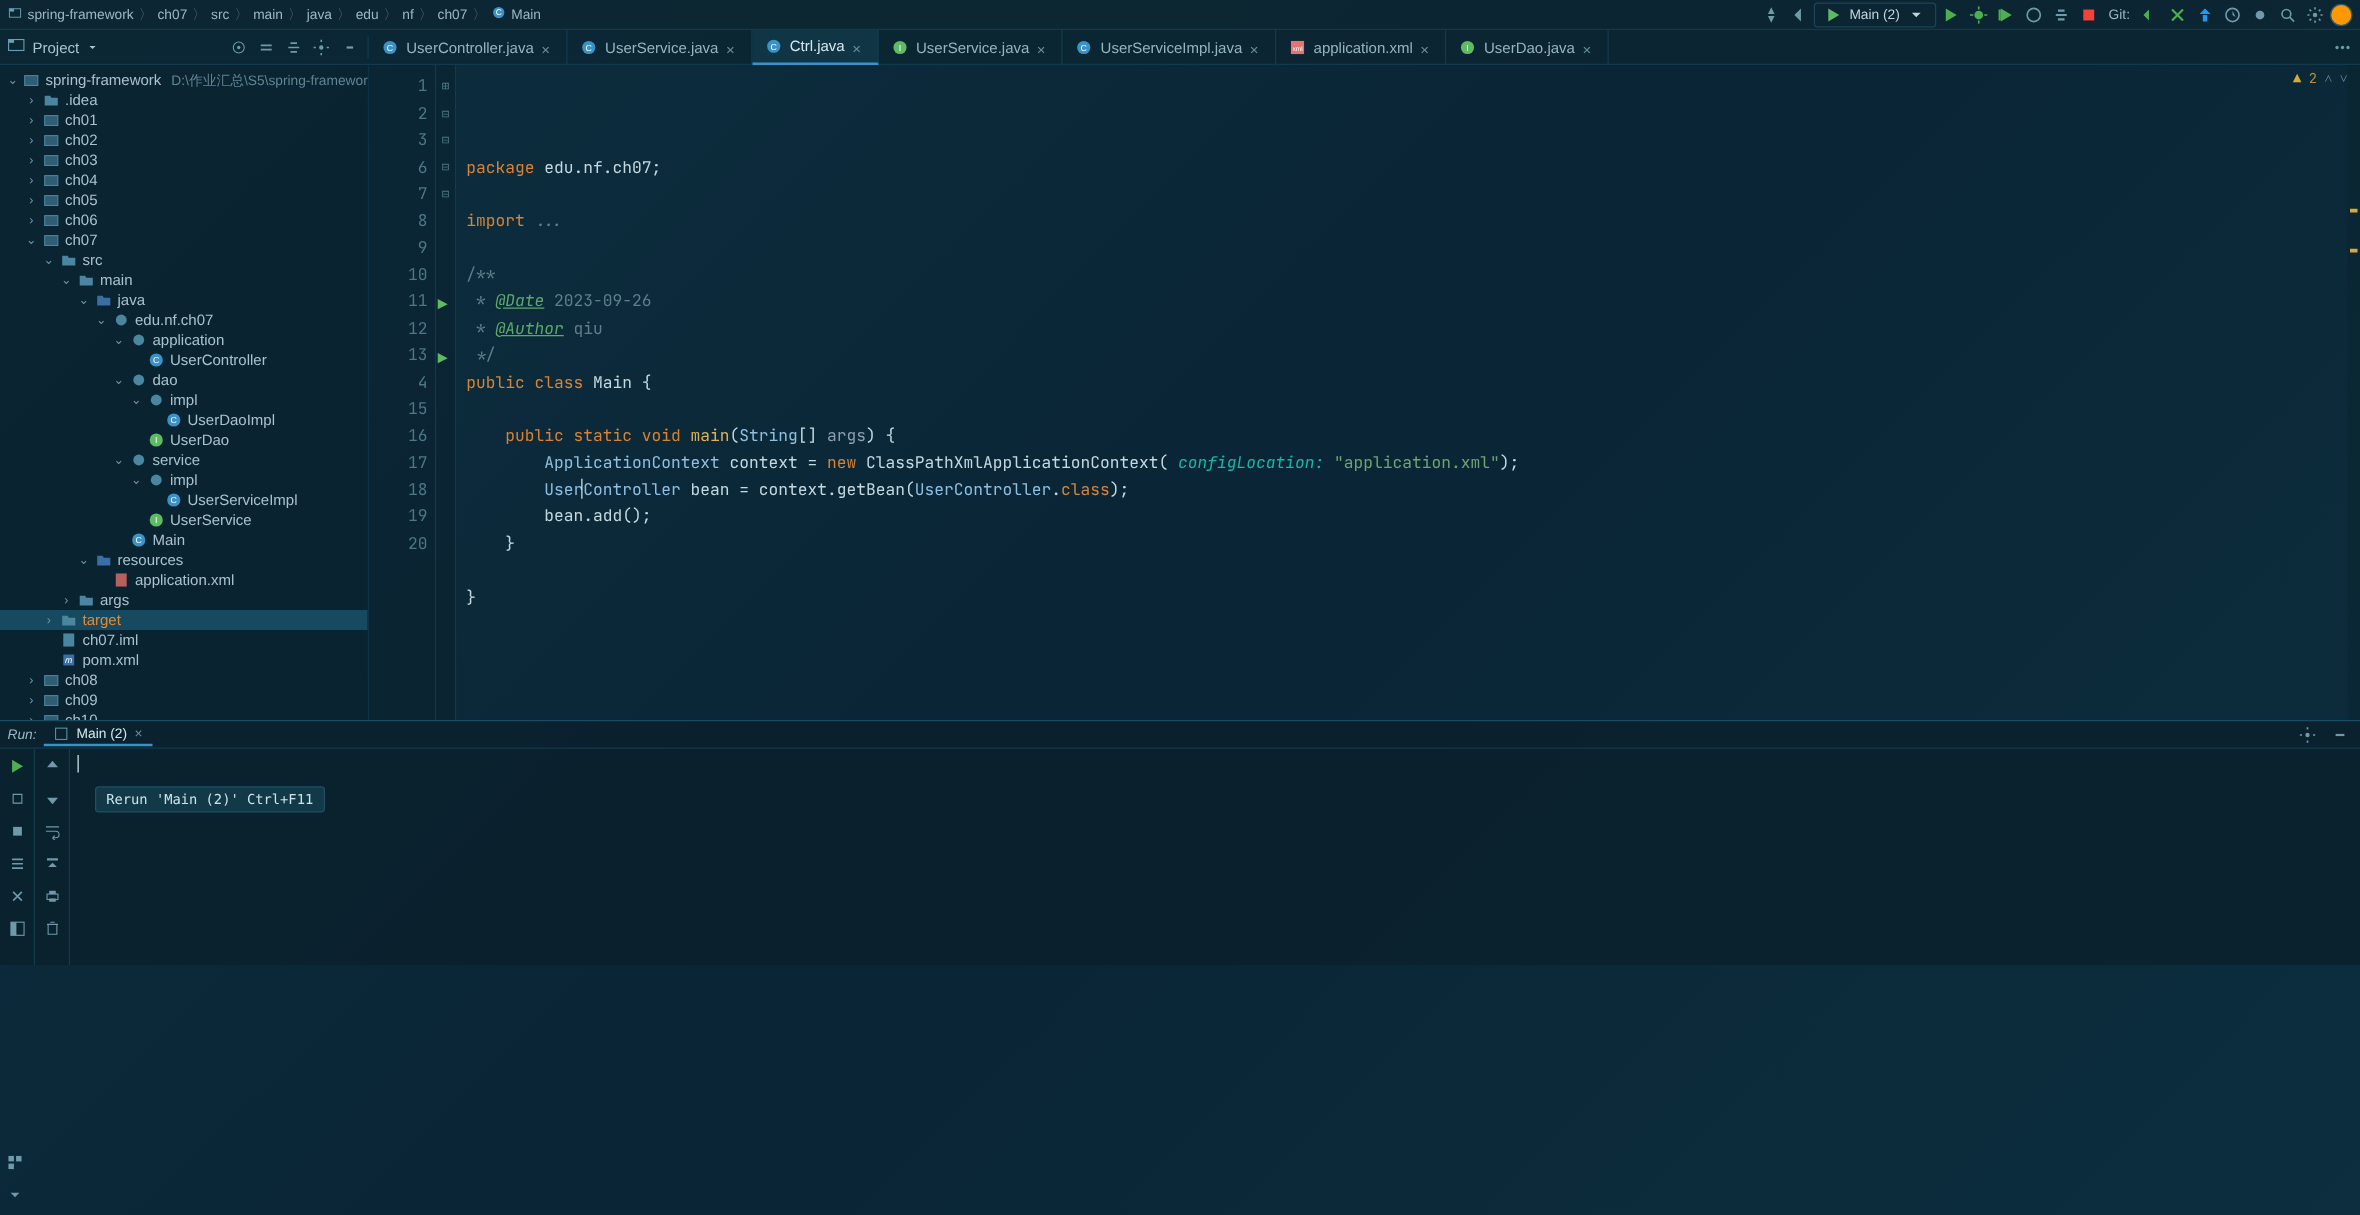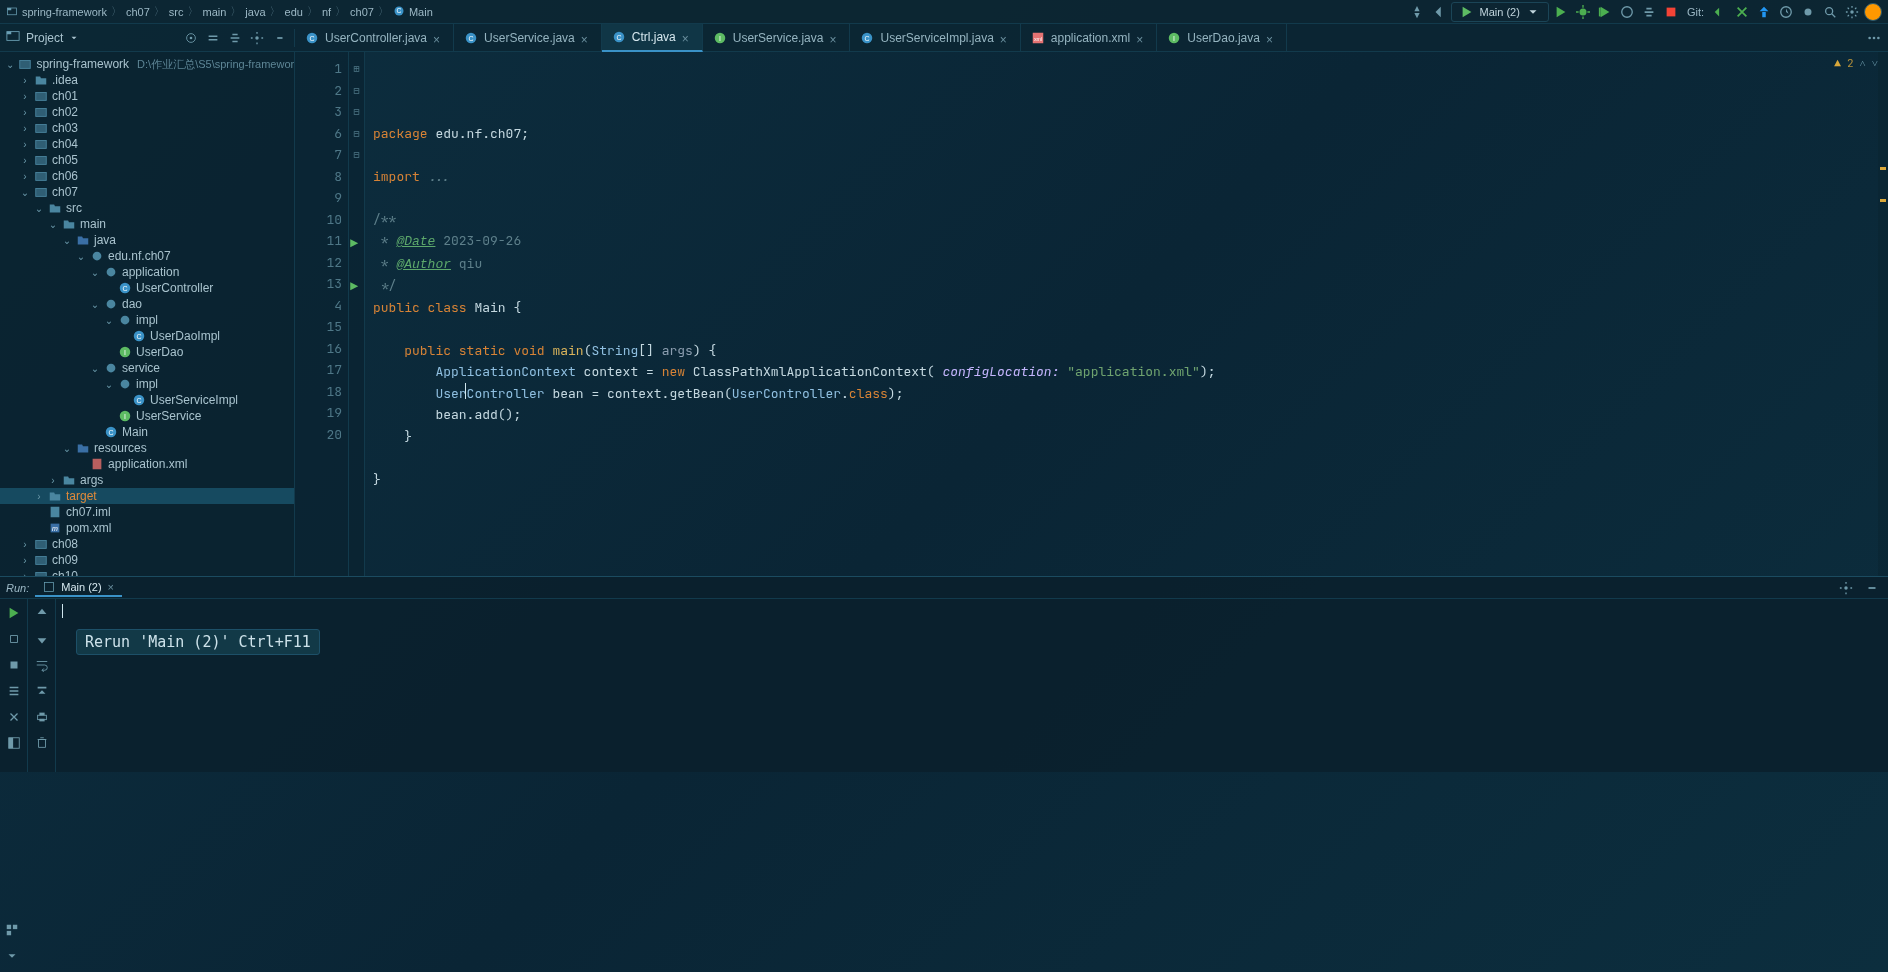--- a/index.html
+++ b/index.html
@@ -168,25 +168,25 @@
   padding: 6px 0 0 8px;
   line-height: 21.5px;
   color: #c4d8e0;
   white-space: pre;
   position: relative;
 }
 .kw   { color: #d78336; }
 .str  { color: #6fa36f; }
 .cmnt { color: #5d7f8a; font-style: italic; }
 .doc  { color: #5d7f8a; }
-.doc-tag { color: #5da86b; font-style: italic; text-decoration: underline; font-family: Liberation Mono, monospace; }
+.doc-tag { color: #5da86b; font-style: italic; text-decoration: underline; }
 .cls  { color: #c4d8e0; }
 .fn   { color: #d9b35b; }
 .param{ color: #8c9eb0; }
-.hint { color: #c4b5fd; font-style: italic; }
+.hint { color: #14b8a6; font-style: italic; }
 .type { color: #8fbfe0; }
 .caret {
   position: absolute;
   width: 1px; height: 16px;
   background: #cfe6ee;
 }
 
 .editor-meta {
   position: absolute; top: 4px; right: 10px;
   display: flex; align-items: center; gap: 6px;
@@ -257,21 +257,21 @@
   width: 1px; height: 14px;
   background: #cfe6ee;
   vertical-align: middle;
 }
 .tooltip {
   position: absolute;
   left: 20px; top: 30px;
   background: #123947;
   border: 1px solid #1d5068;
   padding: 3px 8px;
-  font-size: 15px;
+  font-size: 11px;
   color: #cde2ea;
   border-radius: 3px;
 }
 
 
 .bottom-strip {
   position: absolute;
   left: 0; bottom: 0;
   width: 24px;
   display: flex; flex-direction: column; gap: 6px;

